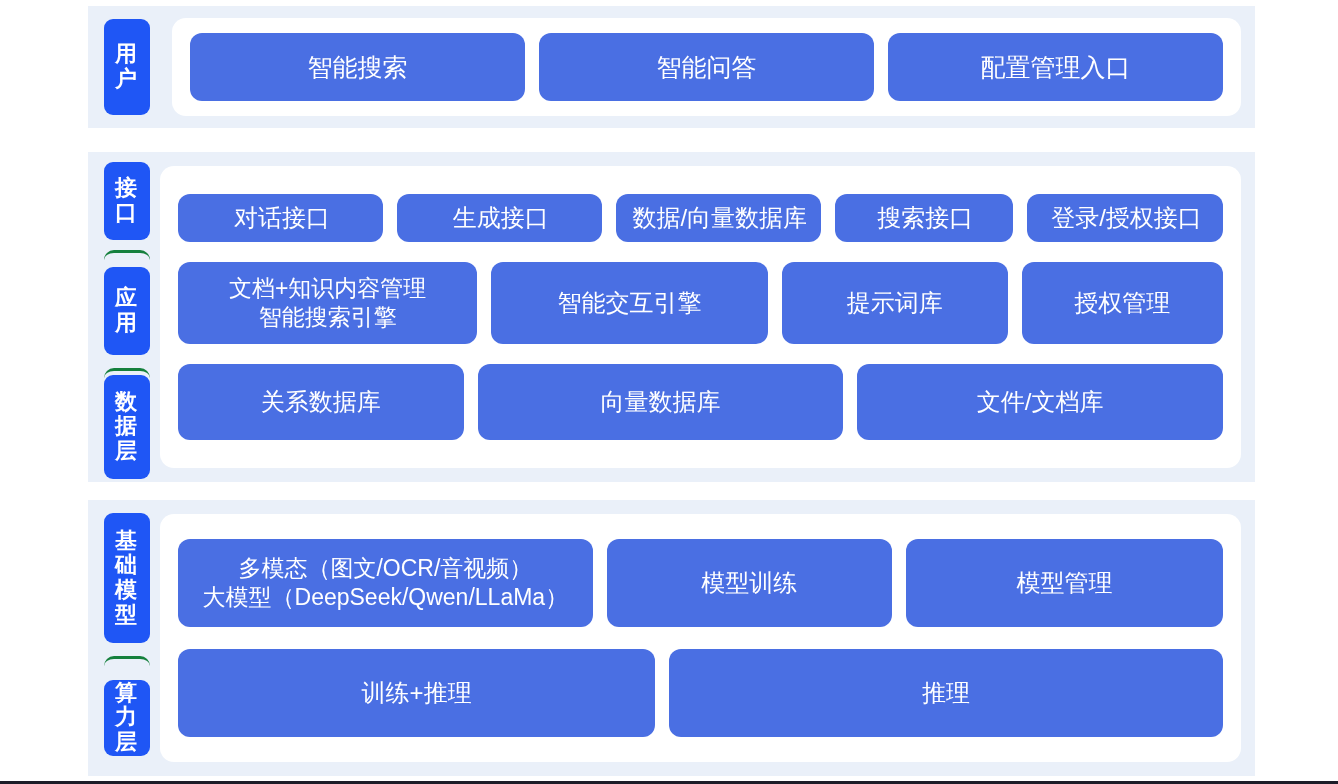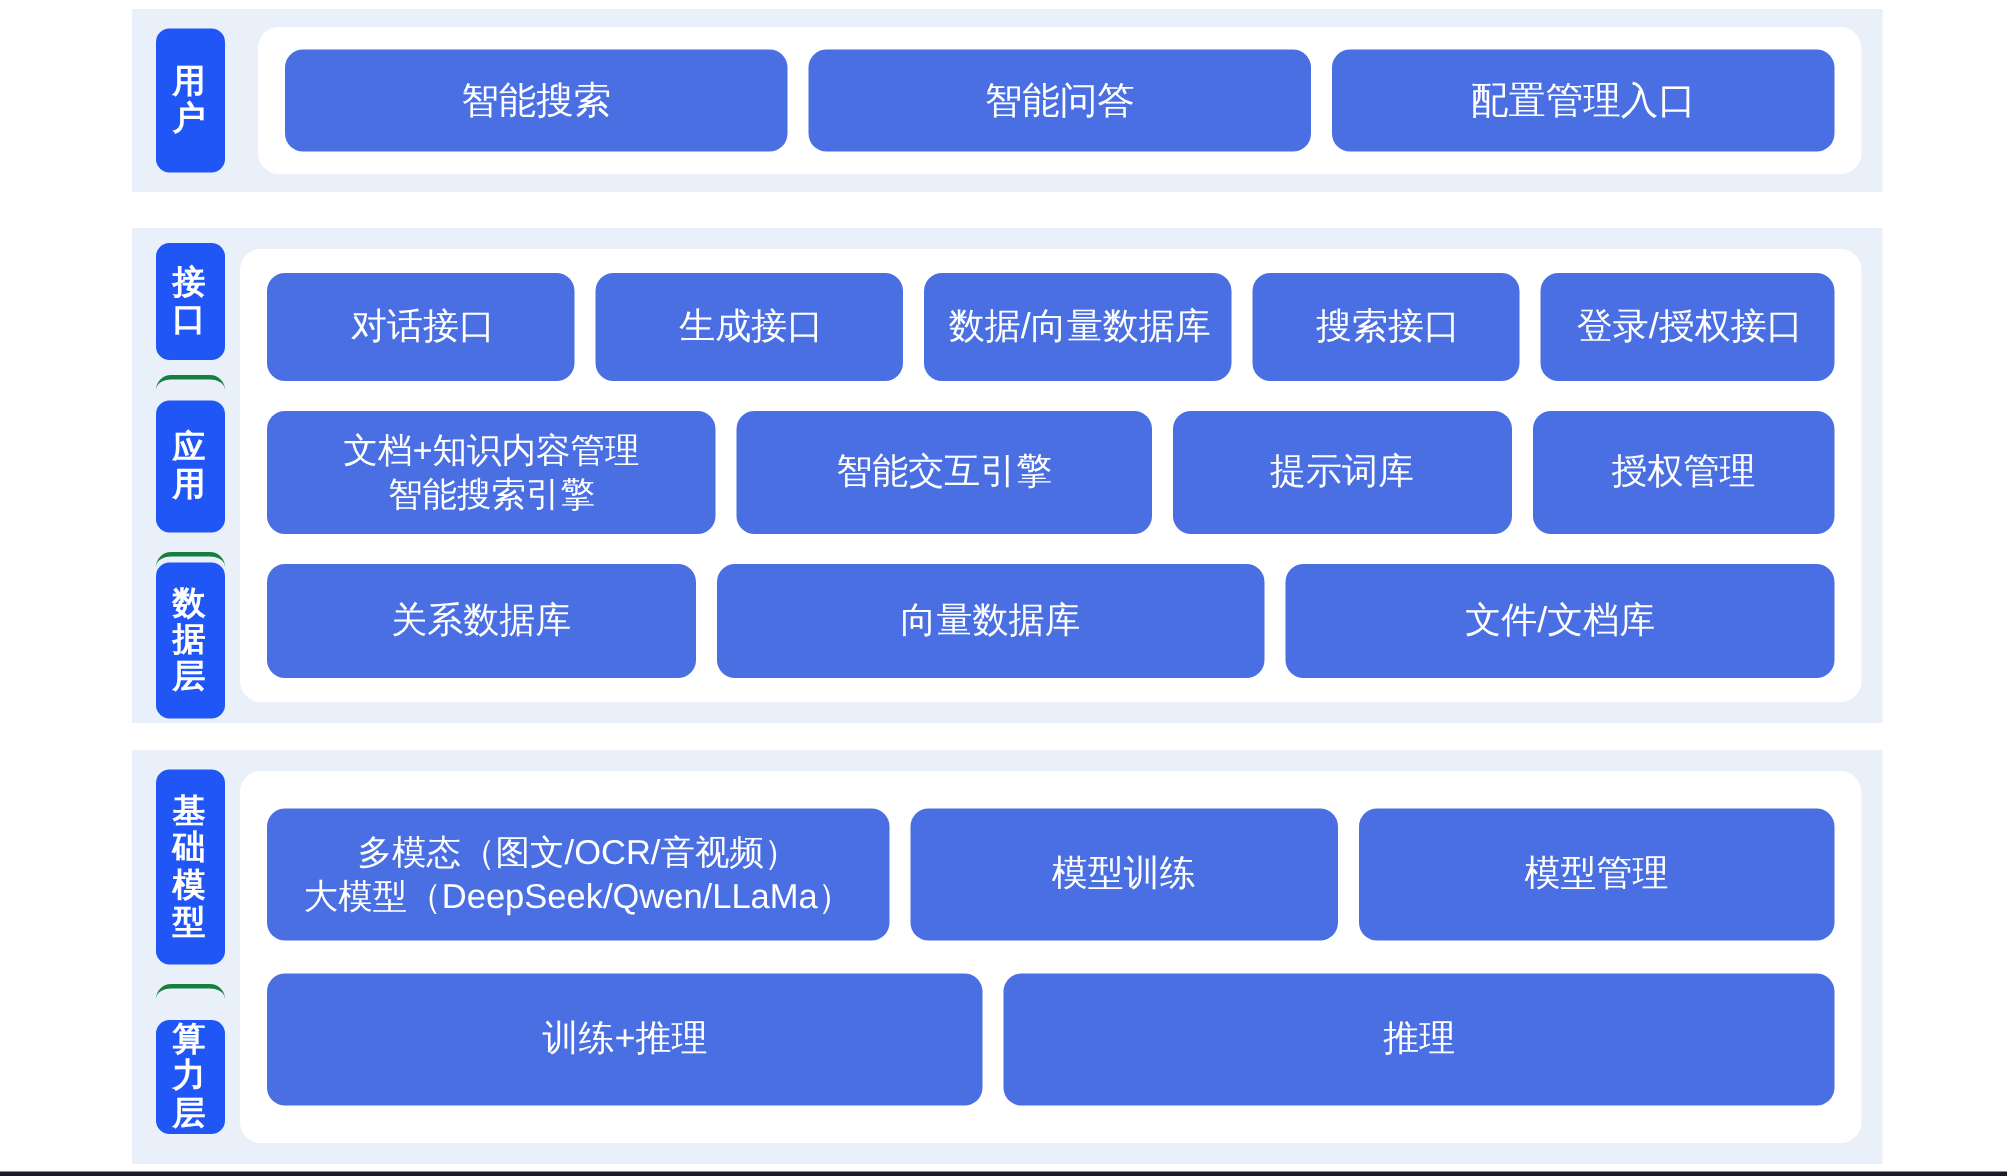--- a/index.html
+++ b/index.html
@@ -125,21 +125,21 @@
     text-align: center;
     font-size: 24px;
     line-height: 1.28;
     padding: 6px 10px;
     box-sizing: border-box;
     white-space: pre-line;
   }
   .card.two-line { font-size: 23px; }
 
   .r-user .card    { height: 68px; flex: 1 1 0; font-size: 25px; }
-  .r-iface .card   { height: 72px; padding-left: 13px; }
+  .r-iface .card   { height: 48px; padding-left: 13px; }
   .r-app .card     { height: 82px; }
   .r-data .card    { height: 76px; }
   .r-model .card   { height: 88px; }
   .r-compute .card { height: 88px; }
 
   .bottom-rule {
     position: absolute;
     left: 0;
     top: 781px;
     width: 1338px;

